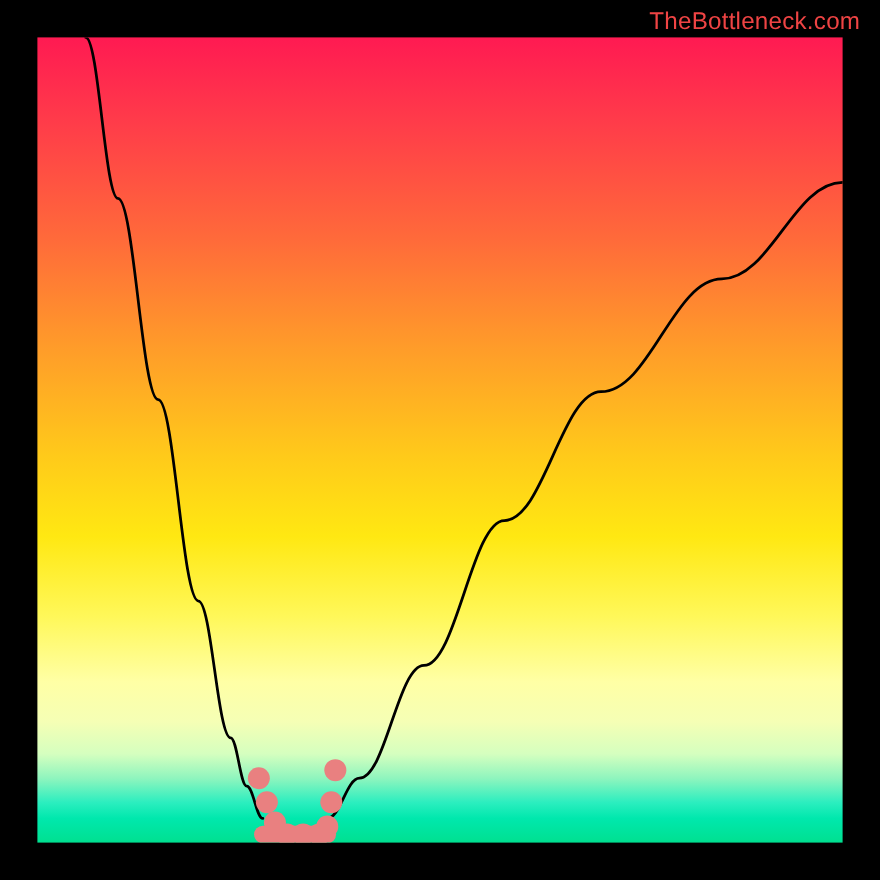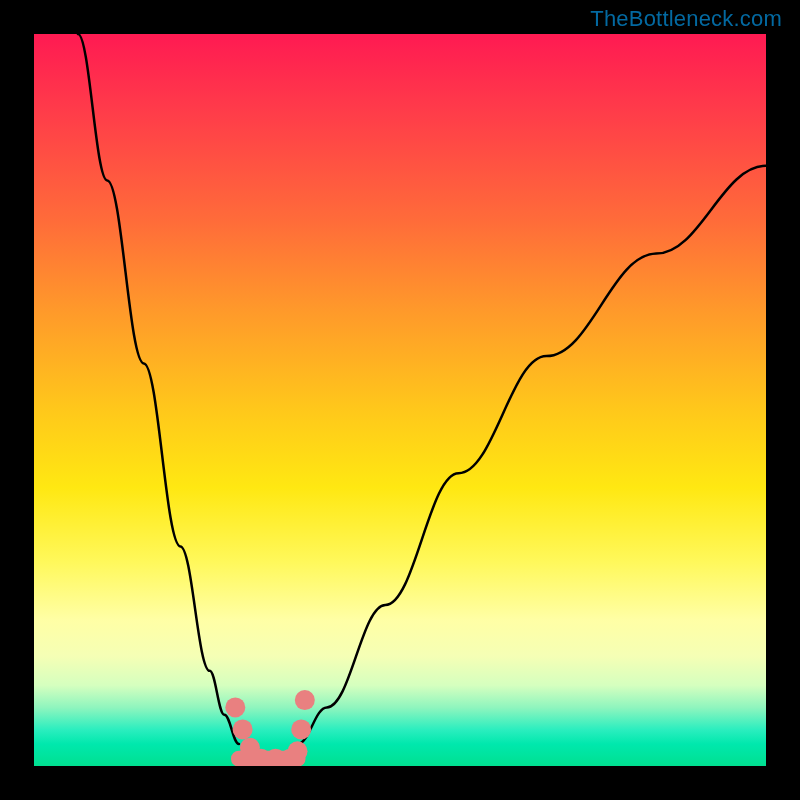--- a/index.html
+++ b/index.html
@@ -8,21 +8,21 @@
     width: 800px;
     height: 800px;
     background: #000;
     position: relative;
     font-family: Arial, sans-serif;
   }
   .watermark {
     position: absolute;
     top: 6px;
     right: 18px;
-    color: #0369a1;
+    color: #ef4444;
     font-size: 22px;
     font-weight: 500;
     z-index: 10;
     letter-spacing: 0.2px;
   }
   .plot-area {
     position: absolute;
     left: 34px;
     top: 34px;
     width: 732px;

